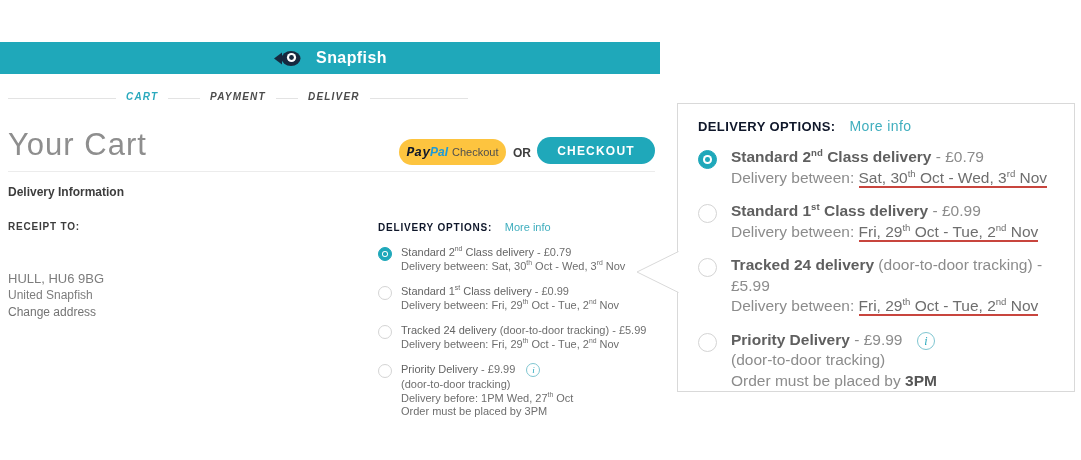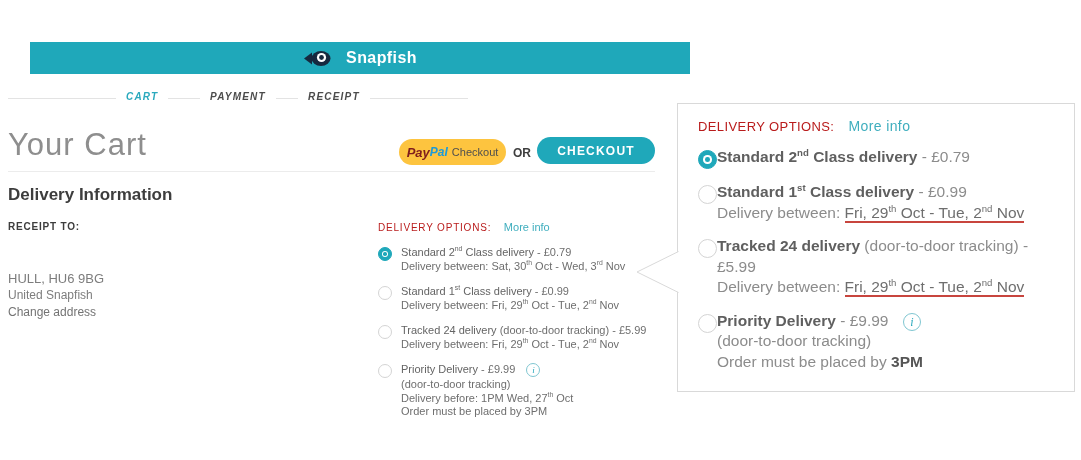--- a/index.html
+++ b/index.html
@@ -5,56 +5,56 @@
   html,body{margin:0;padding:0;overflow:hidden;}
   body{
     width:1081px;height:460px;position:relative;background:#fff;
     font-family:"Liberation Sans",sans-serif;
     -webkit-font-smoothing:antialiased;
   }
   sup{font-size:62%;vertical-align:super;line-height:0;}
 
   
   .topbar{position:absolute;left:0;top:42px;width:660px;height:32px;background:#1fa8ba;
-    display:flex;align-items:center;justify-content:center;gap:13px;margin-left:30px;}
+    display:flex;align-items:center;justify-content:center;gap:13px;}
   .brand-text{color:#fff;font-size:16px;font-weight:600;letter-spacing:.4px;}
 
   
   .breadcrumb{position:absolute;left:8px;top:91px;width:460px;height:14px;font-style:italic;}
   .breadcrumb .line{position:absolute;top:7px;left:0;width:100%;border-top:1px solid #e3e3e3;}
   .step{position:absolute;top:0;background:#fff;padding:0 10px;font-size:10px;font-weight:700;
     letter-spacing:1.2px;color:#4b4b4b;}
   .step.active{color:#2aa9bd;}
   .step.s0{left:108px;} .step.s1{left:192px;} .step.s2{left:290px;}
 
   
   .page-title{position:absolute;left:8px;top:127px;font-size:31px;font-weight:300;
     color:#8e8e8e;letter-spacing:1px;}
   .paypal-btn{position:absolute;left:399px;top:139px;width:107px;height:26px;background:#fdc43f;
     border-radius:13px;display:flex;align-items:center;justify-content:center;border:none;cursor:pointer;}
-  .pp-pay{font-style:italic;font-weight:800;font-size:13px;color:#7f1d1d;}
+  .pp-pay{font-style:italic;font-weight:800;font-size:13px;color:#0f172a;font-family:Liberation Mono, monospace;}
   .pp-pal{font-style:italic;font-weight:800;font-size:12px;color:#1d9ad8;}
   .pp-co{font-size:11px;color:#4f4f4f;margin-left:4px;}
   .or-label{position:absolute;left:513px;top:146px;font-size:12px;font-weight:700;color:#3e3e3e;text-align:center;}
   .checkout-btn{position:absolute;left:537px;top:137px;width:118px;height:27px;background:#1fa8ba;
     border-radius:14px;color:#fff;font-size:12px;font-weight:700;letter-spacing:1.2px;
     display:flex;align-items:center;justify-content:center;border:none;cursor:pointer;}
   .divider{position:absolute;left:8px;top:171px;width:647px;border-top:1px solid #ececec;}
 
   
-  .section-heading{position:absolute;left:8px;top:185px;font-size:17px;font-weight:600;color:#3d3d3d;}
+  .section-heading{position:absolute;left:8px;top:185px;font-size:12px;font-weight:600;color:#3d3d3d;}
   .deliver-to{position:absolute;left:8px;top:221px;font-size:10px;font-weight:700;
     letter-spacing:.8px;color:#3d3d3d;}
   .address{position:absolute;left:8px;top:270px;color:#7d7d7d;}
   .address .l1{font-size:13px;line-height:17px;}
   .address .l2{font-size:12px;line-height:17px;}
   .change-link{font-size:12px;line-height:17px;color:#737373;cursor:pointer;}
 
   
-  .opts-label{font-weight:400;color:#b91c1c;}
+  .opts-label{font-weight:700;color:#0f172a;}
   .more-info{color:#3faebe;cursor:pointer;}
   .opt{display:flex;}
   .radio{border:1px solid #d4d4d4;border-radius:50%;flex:none;position:relative;background:#fff;cursor:pointer;}
   .radio.selected{background:#1fa8ba;border-color:#1fa8ba;}
   .radio .ring{display:none;}
   .radio.selected .ring{display:block;position:absolute;left:25%;top:25%;width:50%;height:50%;
     background:#fff;border-radius:50%;}
   .radio.selected .ring .dot{position:absolute;left:22%;top:22%;width:56%;height:56%;
     background:#1fa8ba;border-radius:50%;}
   .info-icon{display:inline-block;border:1px solid #7fc6d1;border-radius:50%;color:#2aa9bd;
@@ -69,21 +69,21 @@
   .main-options .opt-text{font-size:11px;line-height:12.5px;color:#6e6e6e;}
   .main-options .opt-name{color:#646464;}
   .main-options .detail{margin-top:1px;}
   .main-options .info-icon{width:12px;height:12px;line-height:12px;font-size:9px;margin-left:8px;}
 
   
   .zoom-panel{position:absolute;left:677px;top:103px;width:398px;height:289px;box-sizing:border-box;
     border:1px solid #d9d9d9;background:#fff;padding:12px 20px;}
   .zoom-panel .opts-header{font-size:13px;letter-spacing:.4px;margin-top:2px;}
   .zoom-panel .more-info{font-size:14px;margin-left:10px;font-weight:400;}
-  .zoom-panel .opt{margin-top:13px;gap:0;}
+  .zoom-panel .opt{margin-top:13px;gap:14px;}
   .zoom-panel .radio{width:17px;height:17px;margin-top:3px;}
   .zoom-panel .opt-text{font-size:15.5px;line-height:20.5px;color:#8c8c8c;}
   .zoom-panel .opt-name{color:#5f5f5f;font-weight:600;}
   .zoom-panel .detail-value{color:#6e6e6e;border-bottom:2px solid #c8453e;}
   .zoom-panel .footer-bold{color:#565656;font-weight:600;}
   .zoom-panel .info-icon{width:16px;height:16px;line-height:16px;font-size:12px;margin-left:10px;}
   .callout-arrow{position:absolute;left:634px;top:251px;z-index:2;}
 </style>
 </head>
 <body>
@@ -97,21 +97,21 @@
       <circle cx="18.5" cy="7.5" r="2.4" fill="#16293f"></circle>
     </svg>
   </span>
   <span class="brand-text">Snapfish</span>
 </div>
 
 <div class="breadcrumb">
   <div class="line"></div>
   <span class="step s0 active">CART</span>
   <span class="step s1">PAYMENT</span>
-  <span class="step s2">RECEIPT</span>
+  <span class="step s2">DELIVER</span>
 </div>
 
 <div class="page-title">Your Cart</div>
 
 <button class="paypal-btn">
   <span class="pp-pay">Pay</span>
     <span class="pp-pal">Pal</span>
   <span class="pp-co">Checkout</span>
 </button>
 <span class="or-label">OR</span>
@@ -197,20 +197,22 @@
 
   <div class="opt">
     <span class="radio selected">
         <span class="ring">
           <span class="dot"></span>
         </span>
       </span>
     <span class="opt-text">
       <span class="opt-name">Standard 2<sup>nd</sup> Class delivery</span>
       <span>- £0.79</span>
+      <div><span>Delivery between:</span>
+        <span class="detail-value">Sat, 30<sup>th</sup> Oct - Wed, 3<sup>rd</sup> Nov</span></div>
     </span>
   </div>
 
   <div class="opt">
     <span class="radio"></span>
     <span class="opt-text">
       <span class="opt-name">Standard 1<sup>st</sup> Class delivery</span>
       <span>- £0.99</span>
       <div><span>Delivery between:</span>
         <span class="detail-value">Fri, 29<sup>th</sup> Oct - Tue, 2<sup>nd</sup> Nov</span></div>

